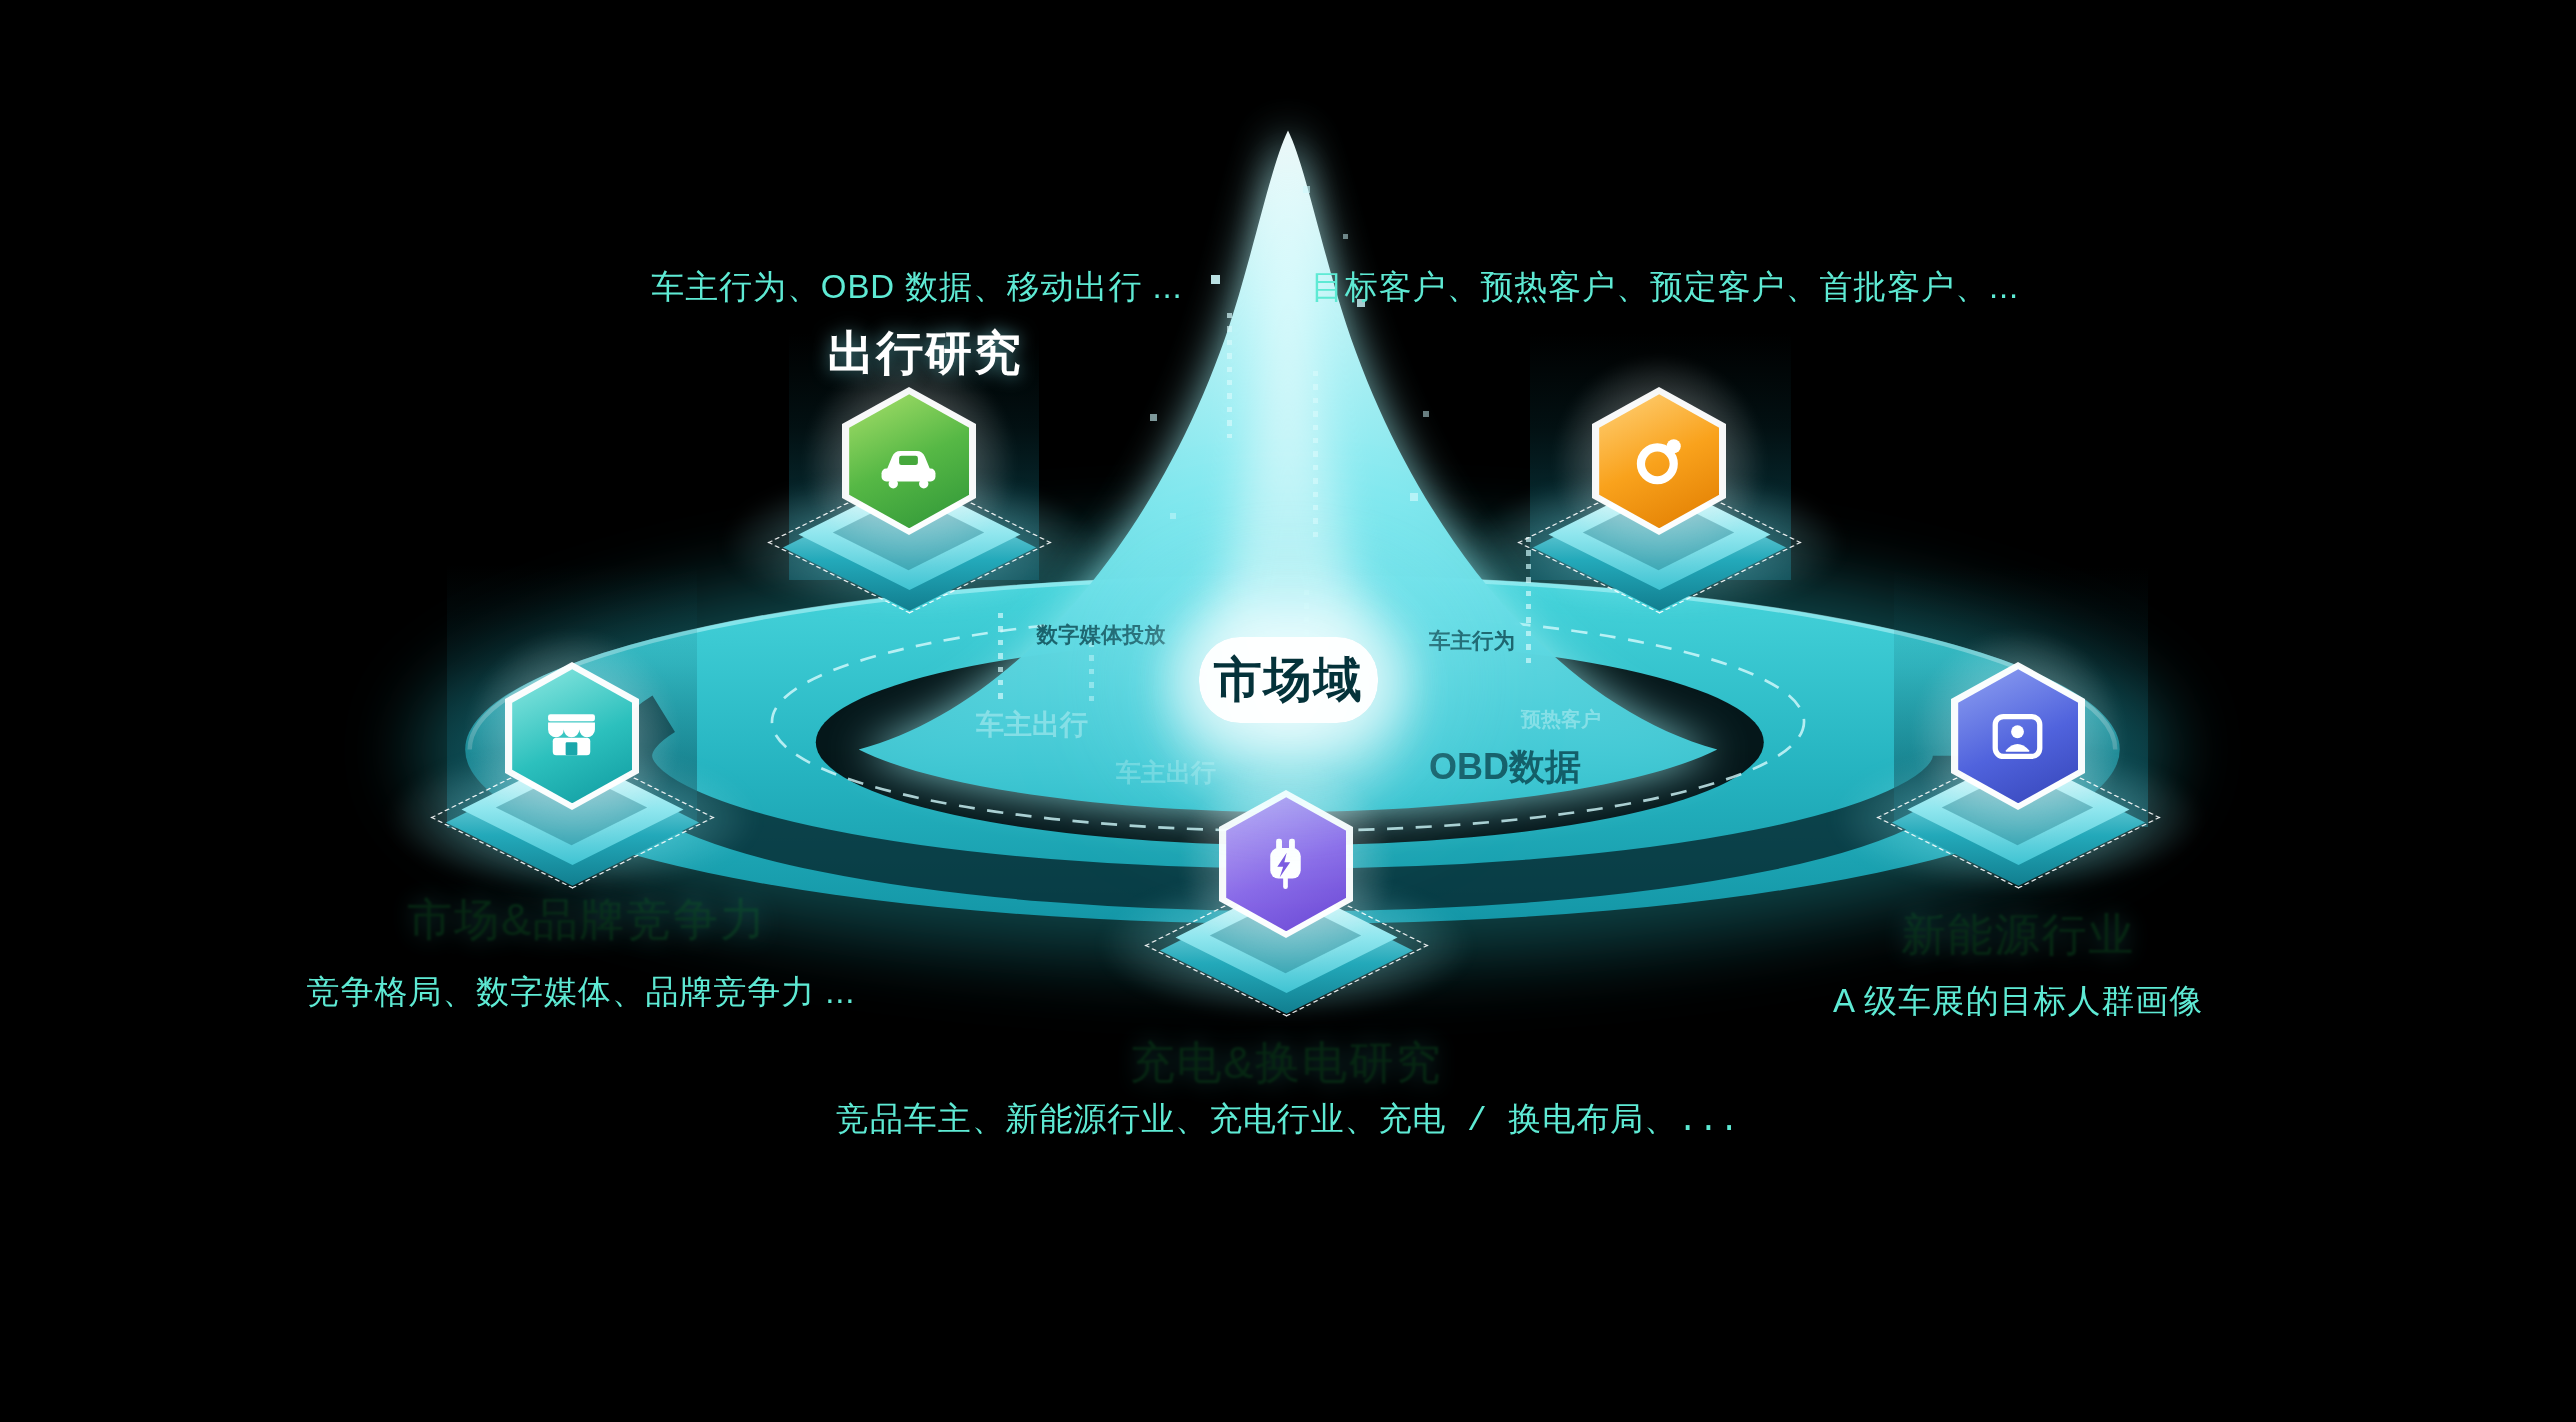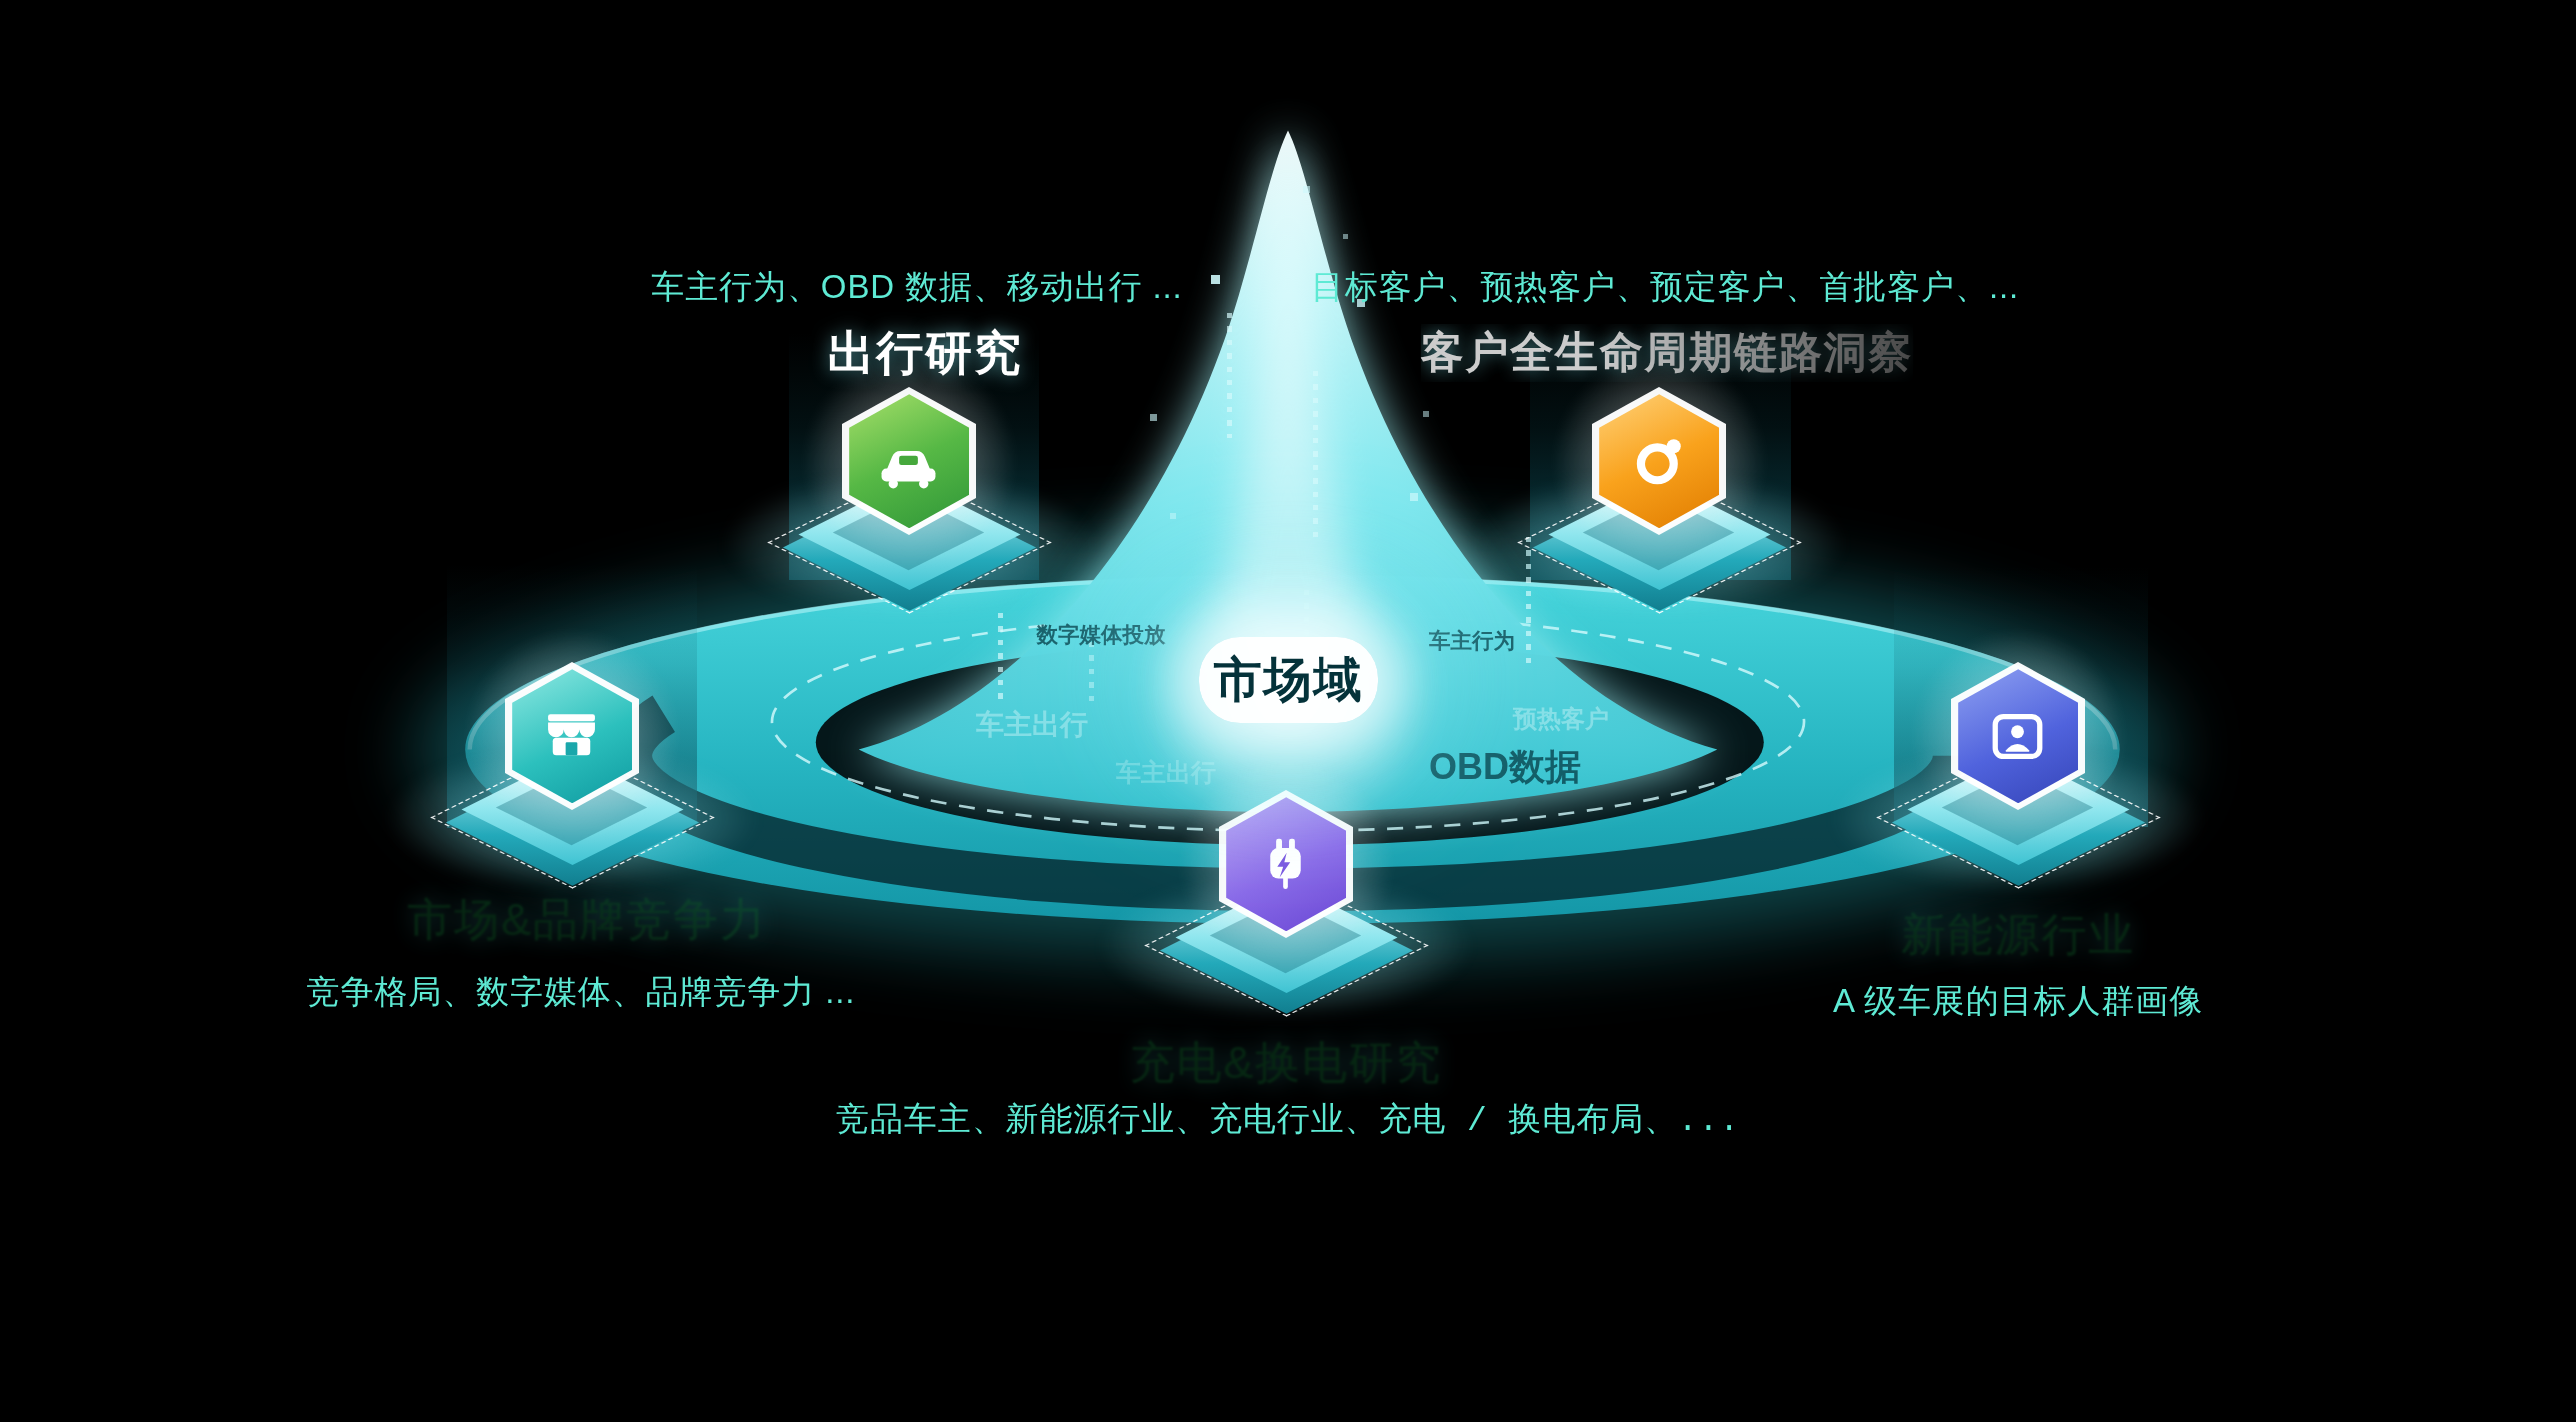--- a/index.html
+++ b/index.html
@@ -26,21 +26,21 @@
   .c6{left:1089px;top:642px;height:59px;opacity:.5;}
   
   .particle{position:absolute;z-index:4;background:#cdf8fb;display:block;}
   
   .ring-label{position:absolute;z-index:4;transform:translate(-50%,-50%);white-space:nowrap;font-weight:bold;}
   .rl-dark{color:rgba(6,64,74,0.78);}
   .rl-light{color:rgba(215,248,250,0.42);}
   .rl-0{left:1101px;top:634px;font-size:21.5px;}
   .rl-1{left:1032px;top:725px;font-size:28px;}
   .rl-2{left:1166px;top:772px;font-size:25px;color:rgba(215,248,250,0.30);}
-  .rl-3{left:1561px;top:719px;font-size:24px;}
+  .rl-3{left:1561px;top:719px;font-size:20px;}
   .rl-4{left:1472px;top:640px;font-size:21.5px;}
   .rl-5{left:1505px;top:767px;font-size:36px;}
   
   .center-label{
     position:absolute;z-index:6;left:1199px;top:637px;width:179px;height:86px;
     background:rgba(255,255,255,0.97);border-radius:41px;
     box-shadow:0 0 45px 25px rgba(255,255,255,.55),0 0 125px 63px rgba(160,245,252,.35);
     color:#04323a;font-size:48px;font-weight:bold;text-align:center;line-height:86px;letter-spacing:1.8px;
   }
   
@@ -251,21 +251,20 @@
       <path d="M22 44 q10 -11 20 0 v1 h-20 z" fill="#fff"></path>
     </svg>
   </div>
 
   <div class="center-label">市场域</div>
 
   <div class="txt desc d-tl">车主行为、OBD 数据、移动出行 ...</div>
   <div class="txt title t-tl">出行研究</div>
 
   <div class="txt desc d-tr">目标客户、预热客户、预定客户、首批客户、...</div>
-  <div class="txt title title-faded t-tr">客户全生命周期链路洞察</div>
 
   <div class="txt title-ghost t-l">市场&amp;品牌竞争力</div>
   <div class="txt desc d-l">竞争格局、数字媒体、品牌竞争力 ...</div>
 
   <div class="txt title-ghost t-b">充电&amp;换电研究</div>
   <div class="txt desc d-b">竞品车主、新能源行业、充电行业、充电 / 换电布局、...</div>
 
   <div class="txt title-ghost t-r">新能源行业</div>
   <div class="txt desc d-r">A 级车展的目标人群画像</div>
 

